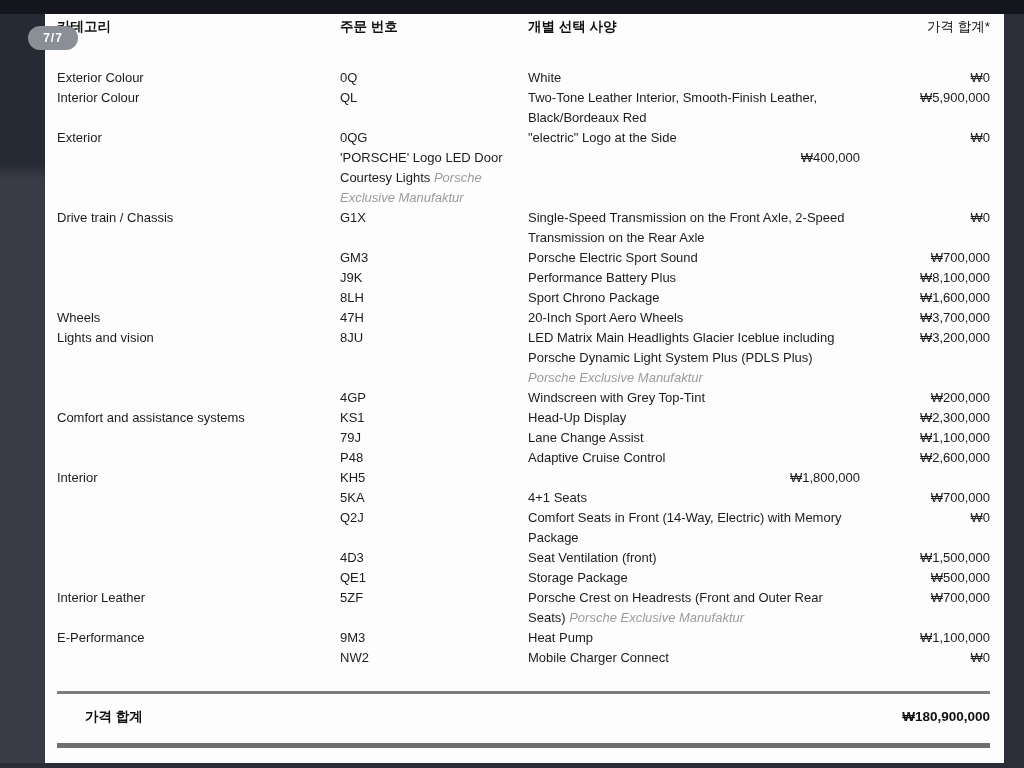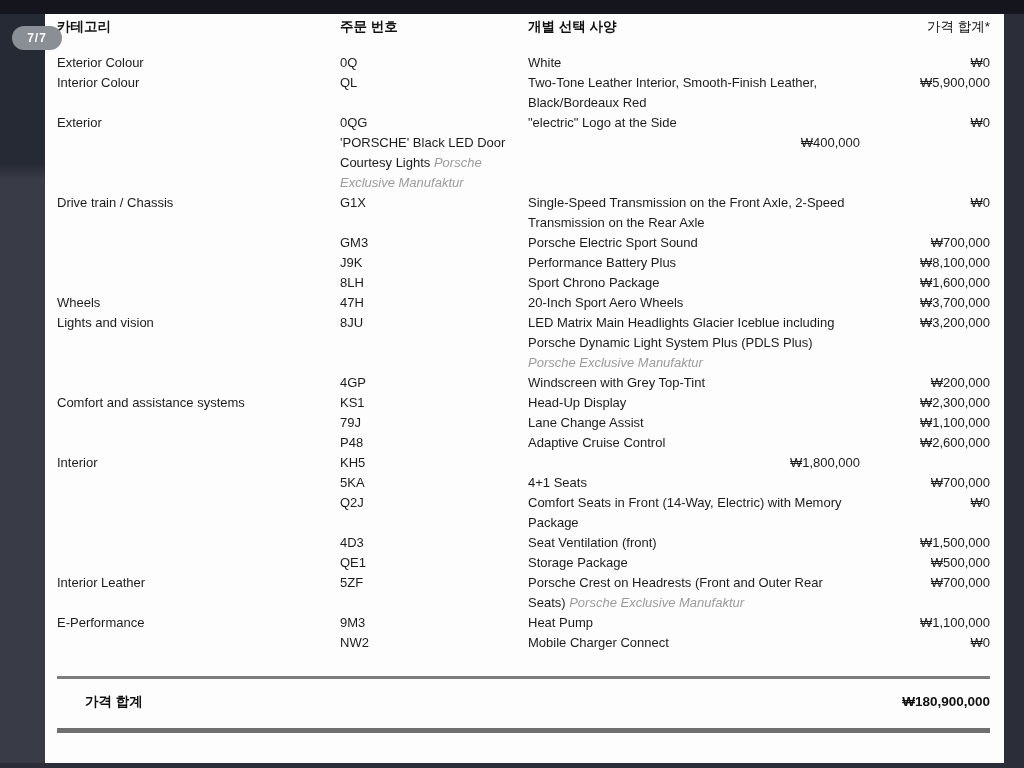--- a/index.html
+++ b/index.html
@@ -16,33 +16,33 @@
   .bottombar{position:absolute;left:0;top:763px;width:1024px;height:5px;background:#2b2e38;z-index:2;}
 
   .page{
     position:absolute;left:45px;top:14px;width:959px;height:749px;
     background:#fdfdfd;box-sizing:border-box;
     padding:3px 14px 0 12px;z-index:1;
     color:#1c1c1c;font-size:13px;line-height:20px;
   }
 
   .badge{
-    position:absolute;left:12px;top:26px;width:50px;height:24px;border-radius:13px;
+    position:absolute;left:28px;top:26px;width:50px;height:24px;border-radius:13px;
     background:#8a8f95;color:#ffffff;font-weight:bold;font-size:12px;
     display:flex;align-items:center;justify-content:center;letter-spacing:1px;z-index:6;
     font-family:"Liberation Sans",sans-serif;
   }
 
   .grid-row{
     display:grid;grid-template-columns:283px 188px 332px 1fr;
     align-items:start;
   }
   .hdr{font-weight:bold;font-size:13.5px;color:#101010;}
   .hdr .price-cell{font-weight:normal;}
-  .rows{margin-top:16px;}
+  .rows{margin-top:31px;}
   .cell{padding:0;}
   .price-cell{text-align:right;padding-right:0;}
   .opt-note{font-style:italic;color:#9b9b9b;}
   .total-section{margin-top:23px;}
   .rule-top{height:3px;background:#7d7d7d;}
   .rule-bottom{height:5px;background:#6f6f6f;}
   .total-row{
     display:grid;grid-template-columns:1fr auto;align-items:center;
     padding:13px 0 16px 0;font-weight:bold;font-size:13.5px;color:#101010;margin-left:28px;
   }
@@ -84,21 +84,21 @@
 
   <div class="grid-row">
     <div class="cell cat">Exterior</div>
     <div class="cell code">0QG</div>
     <div class="cell opt"><span>"electric" Logo at the Side</span></div>
     <div class="cell price-cell">₩0</div>
   </div>
 
   <div class="grid-row">
     <div class="cell cat"></div>
-    <div class="cell opt"><span>'PORSCHE' Black LED Door Courtesy Lights</span> <span class="opt-note">Porsche Exclusive Manufaktur</span></div>
+    <div class="cell opt"><span>'PORSCHE' Logo LED Door Courtesy Lights</span> <span class="opt-note">Porsche Exclusive Manufaktur</span></div>
     <div class="cell price-cell">₩400,000</div>
   </div>
 
   <div class="grid-row">
     <div class="cell cat">Drive train / Chassis</div>
     <div class="cell code">G1X</div>
     <div class="cell opt"><span>Single-Speed Transmission on the Front Axle, 2-Speed Transmission on the Rear Axle</span></div>
     <div class="cell price-cell">₩0</div>
   </div>
 

